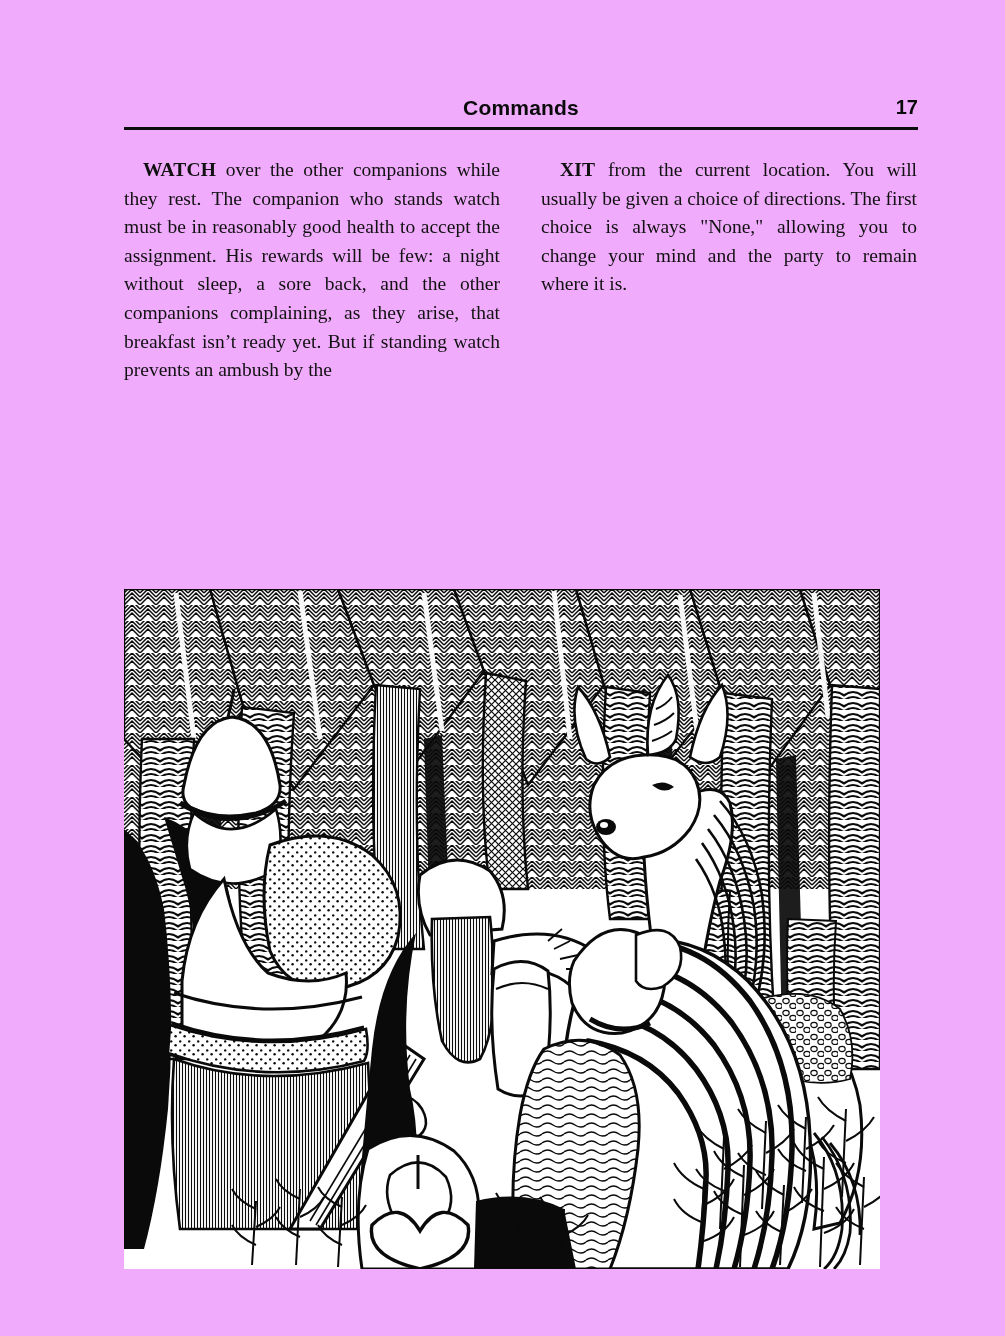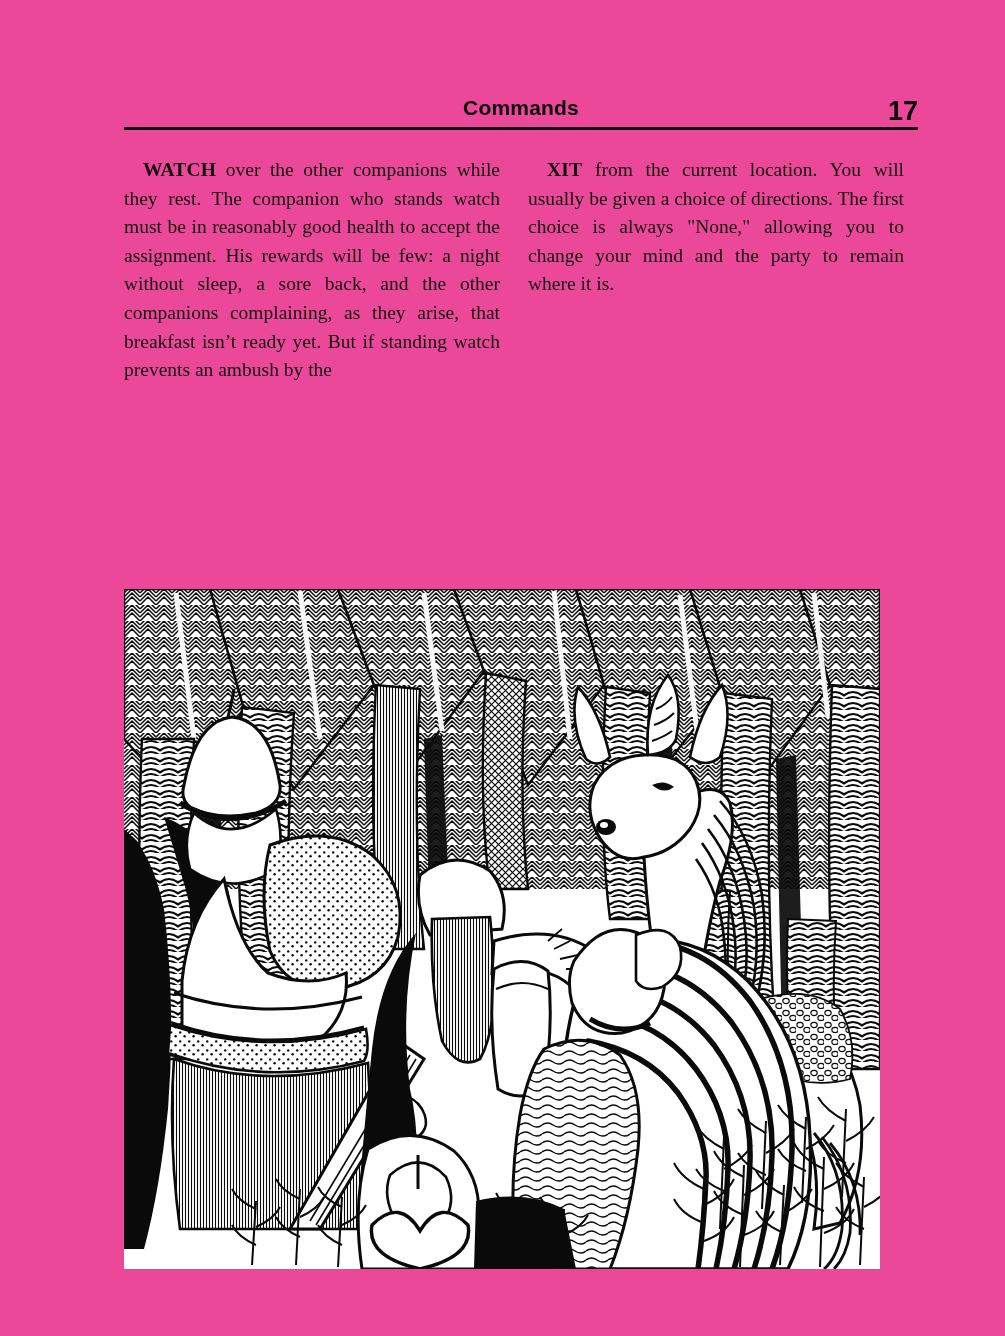--- a/index.html
+++ b/index.html
@@ -13,21 +13,21 @@
     position: relative;
     overflow: hidden;
     font-family: "Liberation Serif", serif;
     color: #000000;
     background: #fdfdfd;
   }
 
   .page {
     position: absolute;
     inset: 0;
-    background: #ec4899;
+    background: #f0abfc;
   }
 
   
   .running-head {
     position: absolute;
     left: 124px;
     top: 96px;
     width: 794px;
     height: 34px;
   }
@@ -42,40 +42,40 @@
     font-size: 21px;
     letter-spacing: 0.2px;
     color: #0a0a0a;
   }
   .running-head-folio {
     position: absolute;
     right: 0;
     top: 0;
     font-family: "Liberation Sans", sans-serif;
     font-weight: bold;
-    font-size: 27px;
+    font-size: 20px;
     color: #0a0a0a;
   }
   .head-rule {
     position: absolute;
     left: 124px;
     top: 127px;
     width: 794px;
     height: 3px;
     background: #0d0d0d;
   }
 
   
   .columns {
     position: absolute;
     left: 124px;
     top: 156px;
     width: 794px;
     display: flex;
-    gap: 28px;
+    gap: 41px;
   }
   .column {
     width: 376px;
   }
   .para {
     margin: 0;
     text-align: justify;
     text-justify: inter-word;
     font-size: 19.5px;
     line-height: 28.6px;

